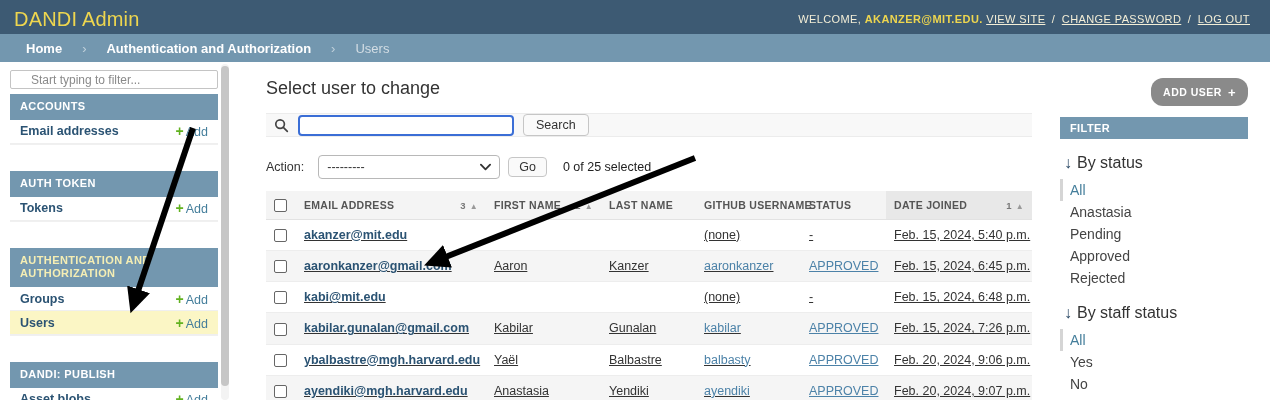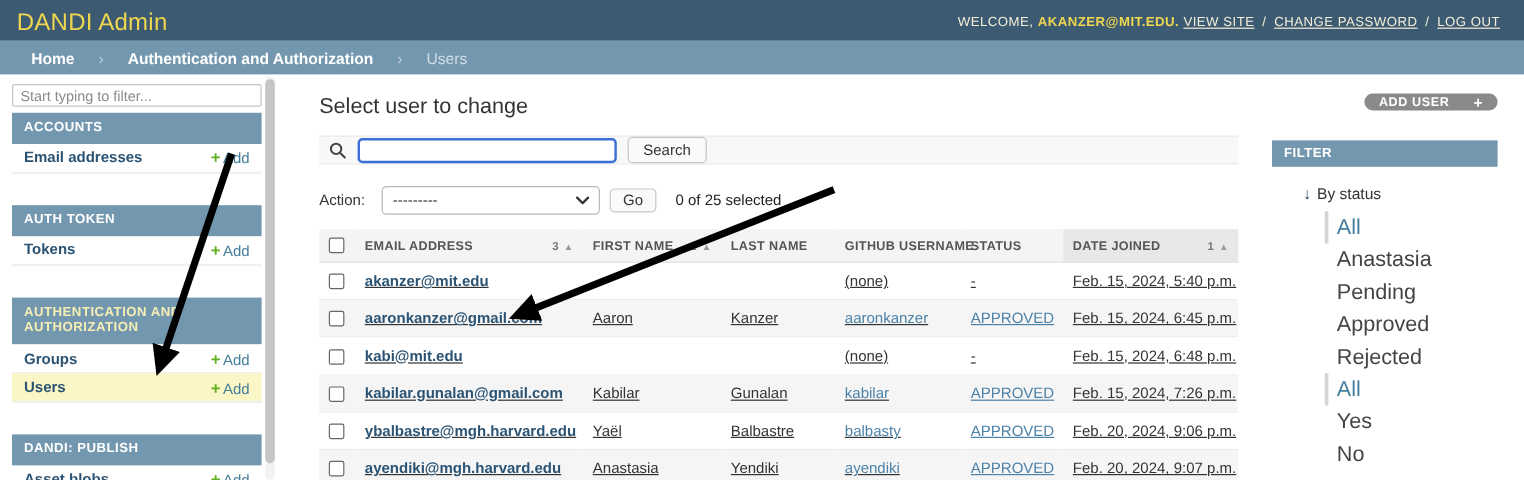--- a/index.html
+++ b/index.html
@@ -31,21 +31,21 @@
   }
   .breadcrumbs a { color: #fff; text-decoration: none; cursor: pointer; }
   .breadcrumbs .bsep { color: rgba(255,255,255,.55); font-weight: normal; }
   .breadcrumbs .bcur { color: #d3dde4; font-weight: normal; }
 
   
   .sidebar { position: absolute; left: 10px; top: 70px; width: 208px; }
   .navfilter {
     width: 100%; height: 19px; margin-bottom: 5px;
     border: 1px solid #c4c4c4; border-radius: 2px;
-    font-family: inherit; font-size: 12px; color: #333; padding: 1px 6px; outline: none;
+    font-family: inherit; font-size: 12px; color: #333; padding: 1px 20px; outline: none;
   }
   .navfilter::placeholder { color: #8a8a8a; }
   .module { margin-bottom: 26px; border-bottom: 1px solid #f0f0f0; }
   .caption {
     background: var(--caption-bg, #7397af); color: #fff;
     font-size: 11px; font-weight: bold; letter-spacing: .4px;
     padding: 6px 10px; line-height: 1.25;
   }
   .caption.active { color: var(--caption-active-text, #f5eeb4); }
   .mrow {
@@ -106,34 +106,34 @@
   td.email a { font-weight: bold; color: var(--link-dark, #2b5373); text-decoration: none; cursor: pointer; }
   td.github a { color: var(--status-link, #4c82a8); text-decoration: none; cursor: pointer; }
   td.status.approved { color: var(--status-link, #4c82a8); }
   .checkbox {
     display: inline-block; width: 13px; height: 13px;
     border: 1.5px solid #666; border-radius: 2px; background: #fff; cursor: pointer; vertical-align: middle;
   }
 
   
   .adduser {
-    position: absolute; right: 22px; top: 78px; height: 14px;
+    position: absolute; right: 22px; top: 78px; height: 28px;
     background: var(--button-gray, #8a8a8a); color: #fff; border: none; border-radius: 12px;
     font-family: inherit; font-size: 10.5px; font-weight: bold; letter-spacing: .5px;
-    display: flex; align-items: center; gap: 20px; padding: 0 12px; cursor: pointer;
+    display: flex; align-items: center; gap: 6px; padding: 0 12px; cursor: pointer;
   }
   .adduser .plus { font-size: 13px; font-weight: bold; }
   .filterbox { position: absolute; left: 1060px; top: 117px; width: 188px; }
   .fcaption {
     background: var(--caption-bg, #7397af); color: #fff;
     font-size: 11px; font-weight: bold; letter-spacing: .4px; padding: 5px 10px;
   }
-  .fgroup-heading { margin: 15px 0 7px 26px; font-size: 13px; color: #333; }
+  .fgroup-heading { margin: 15px 0 7px 4px; font-size: 16px; color: #333; }
   .fgroup-heading .darrow { color: #2c4a66; margin-right: 5px; }
-  .fopt { padding: 3px 0 3px 10px; font-size: 18px; color: #444; cursor: pointer; margin-left: 44px; }
+  .fopt { padding: 3px 0 3px 10px; font-size: 14px; color: #444; cursor: pointer; }
   .fopt.sel { color: var(--link, #447e9b); border-left: 3px solid #d5d5d5; padding-left: 7px; }
 
   
   .arrows { position: absolute; left: 0; top: 0; width: 1270px; height: 400px; pointer-events: none; z-index: 50; }
 
   .icon-svg { display: inline-block; vertical-align: middle; }
 </style>
 </head>
 <body>
 
@@ -316,20 +316,21 @@
   <div class="fgroup">
     <div class="fgroup-heading"><span class="darrow">↓</span><span>By status</span></div>
     <div class="fopt sel">All</div>
     <div class="fopt">Anastasia</div>
     <div class="fopt">Pending</div>
     <div class="fopt">Approved</div>
     <div class="fopt">Rejected</div>
   </div>
 
   <div class="fgroup">
+    <div class="fgroup-heading"><span class="darrow">↓</span><span>By staff status</span></div>
     <div class="fopt sel">All</div>
     <div class="fopt">Yes</div>
     <div class="fopt">No</div>
   </div>
 
   <div class="fgroup">
     <div class="fgroup-heading"><span class="darrow">↓</span><span>By superuser status</span></div>
 
   </div>
 </aside>

